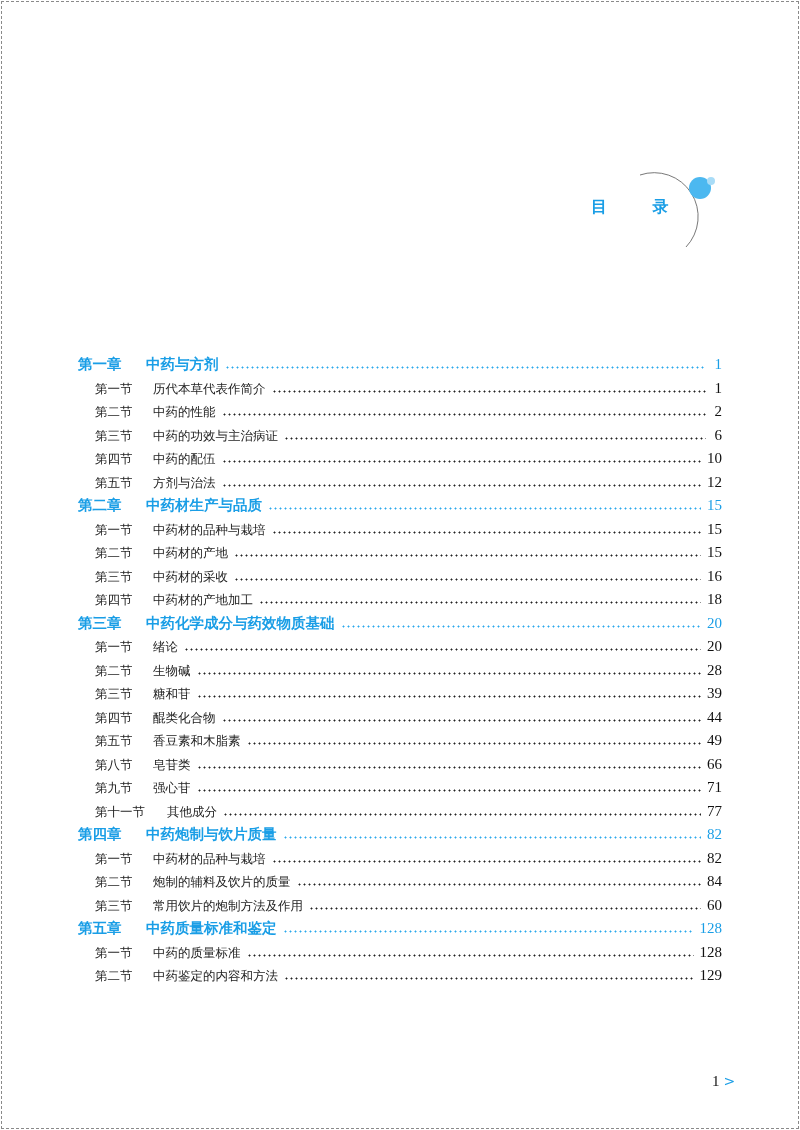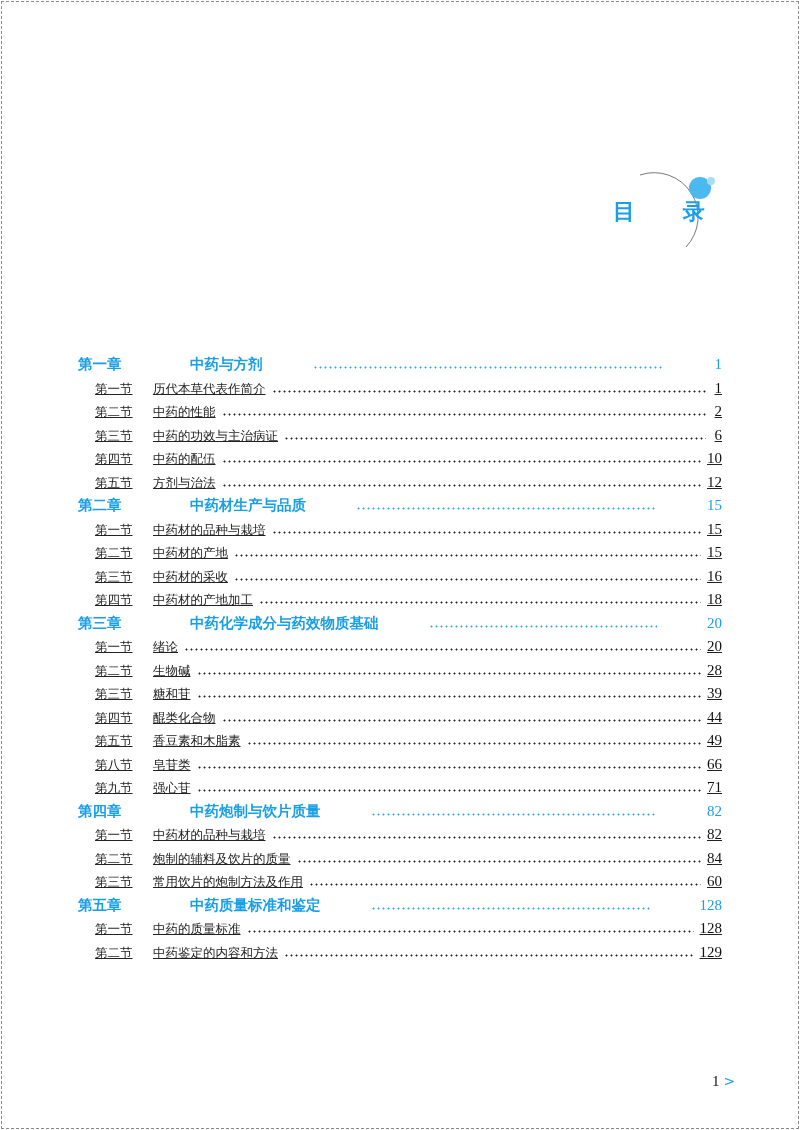--- a/index.html
+++ b/index.html
@@ -4,31 +4,31 @@
 <style>
   html, body { margin: 0; padding: 0; background: #ffffff; }
   body { width: 800px; height: 1130px; position: relative; overflow: hidden;
          font-family: "DejaVu Sans", sans-serif; }
   .page-border {
     position: absolute; left: 1px; top: 1px; width: 796px; height: 1126px;
     border: 1px dashed #8a8a8a;
   }
   .title-deco { position: absolute; left: 0; top: 0; width: 800px; height: 300px; }
   .title {
-    position: absolute; left: 613px; top: 197px;
-    color: #1a9ee6; font-size: 22px; font-weight: bold; letter-spacing: 20px;
+    position: absolute; left: 591px; top: 197px;
+    color: #1a9ee6; font-size: 16px; font-weight: bold; letter-spacing: 20px;
     font-family: "DejaVu Sans", sans-serif;
   }
   .toc { position: absolute; left: 78px; top: 353px; width: 644px; }
   .row {
     display: flex; align-items: baseline; height: 23.5px; line-height: 23.5px;
     white-space: nowrap;
   }
-  .row.chapter { color: #1a9ee6; font-size: 14.5px; font-weight: bold; gap: 44px; }
-  .row.section { color: #222222; font-size: 12.5px; padding-left: 17px; text-decoration: underline; }
+  .row.chapter { color: #1a9ee6; font-size: 14.5px; font-weight: bold; }
+  .row.section { color: #222222; font-size: 12.5px; padding-left: 17px; }
   .row .num { display: inline-block; }
   .row.chapter .num { width: 68px; }
   .row.section .num { width: 58px; }
   .row.section.wide .num { width: 72px; }
   .row .name { flex: 0 0 auto; }
   .row .leader {
     flex: 1 1 auto; margin: 0 6px; height: 1px; align-self: center;
     position: relative; top: 3px;
     background-image: radial-gradient(circle, currentColor 0.9px, transparent 1.1px);
     background-size: 5px 3px; background-repeat: repeat-x; height: 3px;
@@ -168,20 +168,26 @@
       <span class="name">皂苷类</span>
       <span class="leader"></span>
       <span class="page">66</span>
     </div>
     <div class="row section">
       <span class="num">第九节</span>
       <span class="name">强心苷</span>
       <span class="leader"></span>
       <span class="page">71</span>
     </div>
+    <div class="row section wide">
+      <span class="num">第十一节</span>
+      <span class="name">其他成分</span>
+      <span class="leader"></span>
+      <span class="page">77</span>
+    </div>
     <div class="row chapter">
       <span class="num">第四章</span>
       <span class="name">中药炮制与饮片质量</span>
       <span class="leader"></span>
       <span class="page">82</span>
     </div>
     <div class="row section">
       <span class="num">第一节</span>
       <span class="name">中药材的品种与栽培</span>
       <span class="leader"></span>

